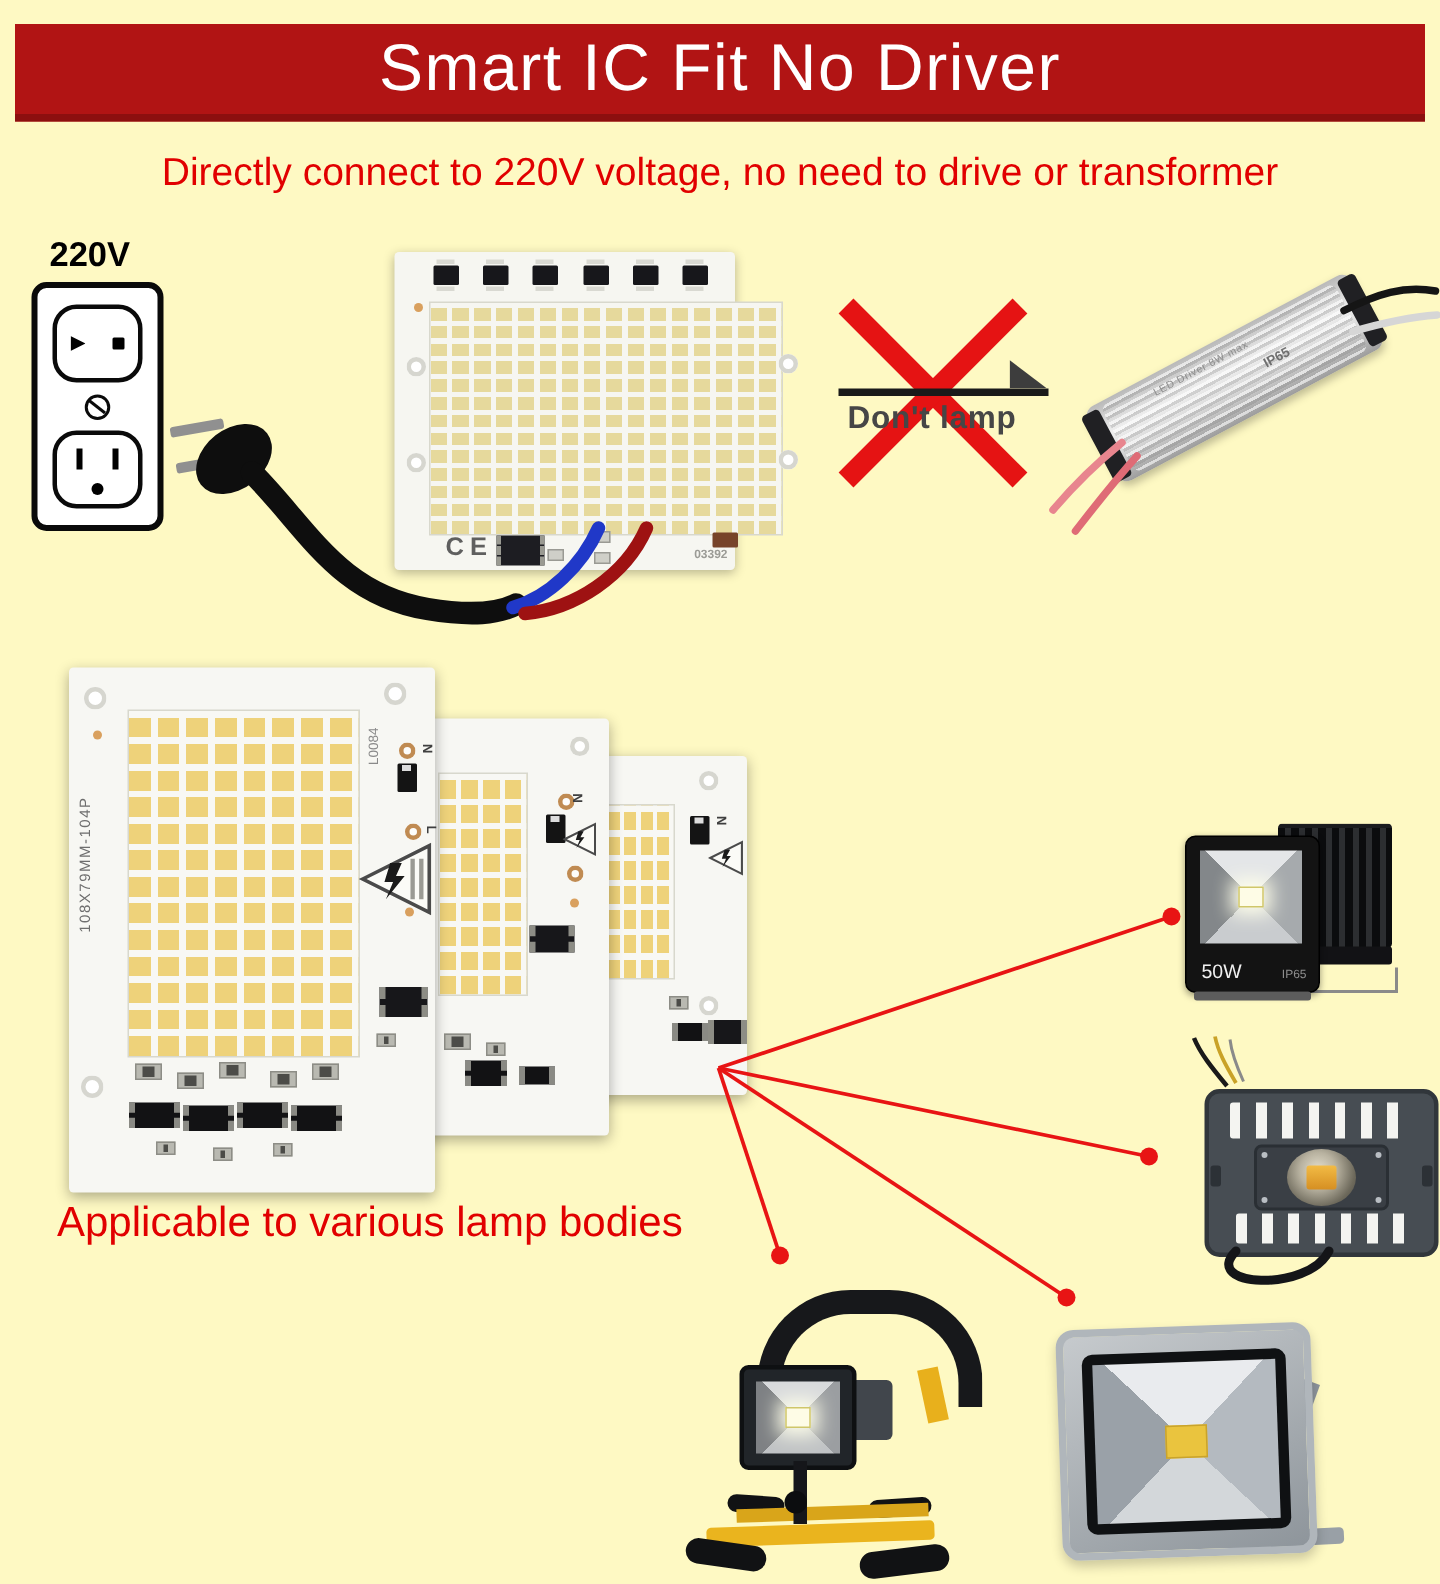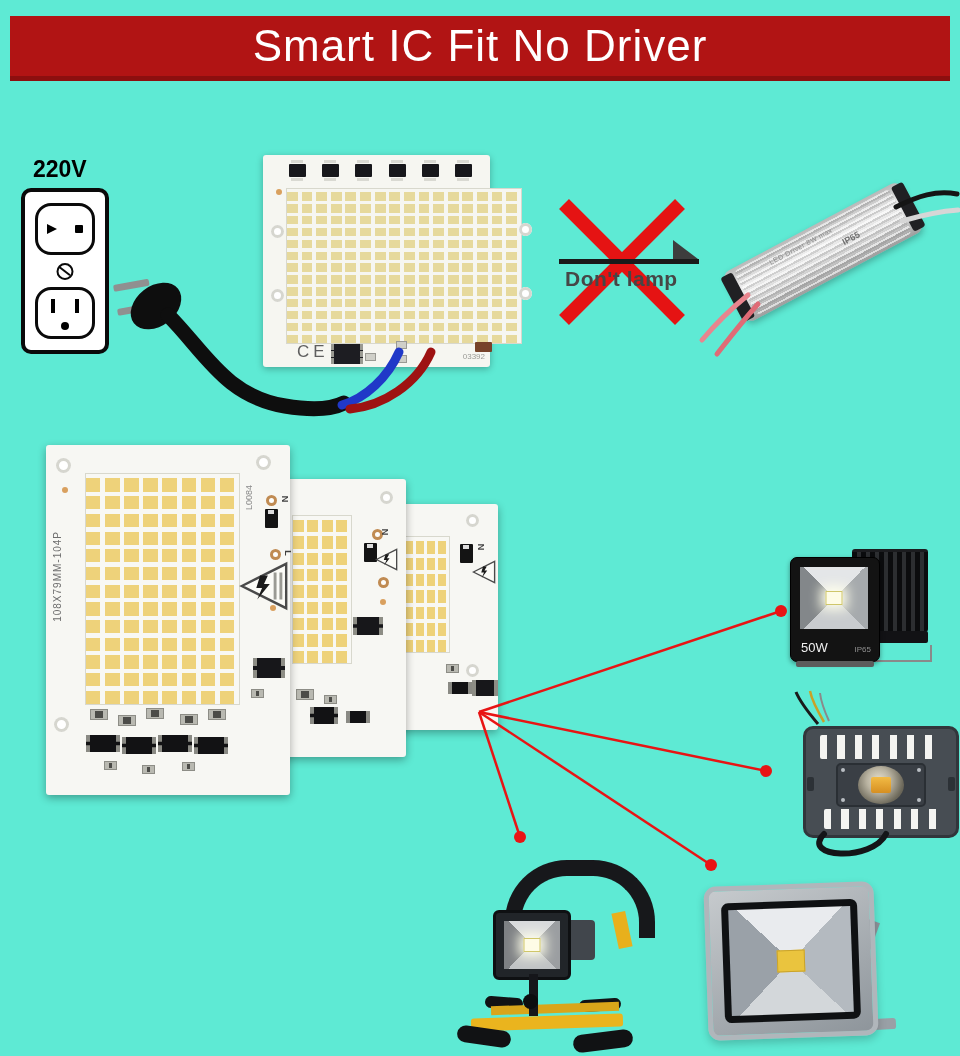--- a/index.html
+++ b/index.html
@@ -1,16 +1,16 @@
 <!DOCTYPE html>
 <html style="--banner_red: #b11414; --banner_edge: #8c0f0f; --text_red: #e10000; --accent_red: #e51313; --dark_text: #464646; --led_yellow: #eed27a; --led_yellow_soft: #e6d99c; --wire_blue: #2038c8; --wire_red: #9e1212; --cob_amber: #d68f22;"><head>
 <meta charset="utf-8">
 <style>
   html,body{margin:0;padding:0;background:#ffffff;}
-  .canvas{position:relative;width:960px;height:1056px;background:#5eead4;overflow:hidden;
+  .canvas{position:relative;width:960px;height:1056px;background:#fef9c3;overflow:hidden;
           font-family:"Liberation Sans", sans-serif;}
 
   
   .banner{position:absolute;left:10px;top:16px;width:940px;height:60px;
           background:var(--banner_red,#b11414);border-bottom:5px solid var(--banner_edge,#8c0f0f);
           color:#fff;display:flex;align-items:center;justify-content:center;
           font-size:44px;letter-spacing:1px;}
   .subtitle{position:absolute;left:0;top:99px;width:100%;text-align:center;
             color:var(--text_red,#e10000);font-size:26px;}
 
@@ -27,22 +27,22 @@
   .screw{position:absolute;left:50%;top:71px;transform:translateX(-50%);width:13px;height:13px;
          border:2px solid #0a0a0a;border-radius:50%;}
   .screw::after{content:"";position:absolute;left:-1px;top:5px;width:14px;height:2px;background:#0a0a0a;
                 transform:rotate(38deg);}
   .vslot{position:absolute;top:9px;width:4px;height:14px;background:#000;}
   .vs-l{left:13px}.vs-r{right:13px}
   .ghole{position:absolute;left:50%;bottom:6px;transform:translateX(-50%);width:8px;height:8px;
          border-radius:50%;background:#000;}
 
   
-  .pcb-top{position:absolute;left:263px;top:155px;width:227px;height:212px;background:#f6f6f1;
-           border-radius:3px;box-shadow:0 2px 7px rgba(0,0,0,.28);z-index:2;}
+  .pcb-top{position:absolute;left:263px;top:168px;width:227px;height:212px;background:#f6f6f1;
+           border-radius:3px;box-shadow:0 2px 7px rgba(0,0,0,.28);z-index:2;font-weight:bold;}
   .ic-row{position:absolute;left:26px;right:18px;top:9px;height:15px;display:flex;justify-content:space-between;}
   .ic{position:relative;width:17px;height:13px;background:#17171b;border-radius:1px;}
   .ic::before,.ic::after{content:"";position:absolute;left:2px;width:12px;height:3px;background:#d9d9d2;}
   .ic::before{top:-4px}.ic::after{bottom:-4px}
   .grid{background-color:transparent;border:1px solid #d8d8cd;}
   .grid-a{position:absolute;left:23px;top:33px;width:234px;height:154px;
     background-image:
       repeating-linear-gradient(0deg, rgba(0,0,0,0) 0 8.4px, #f6f6f1 8.4px 11.85px),
       repeating-linear-gradient(90deg, var(--led_yellow_soft,#e6d99c) 0 10.8px, #f6f6f1 10.8px 14.62px);}
   .hole{position:absolute;width:13px;height:13px;border-radius:50%;background:#fff;
@@ -190,20 +190,21 @@
 
   
   .overlay{position:absolute;inset:0;z-index:8;pointer-events:none;}
 </style>
 </head>
 <body>
 
 <div class="canvas">
 
   <div class="banner">Smart IC Fit No Driver</div>
+  <div class="subtitle">Directly connect to 220V voltage, no need to drive or transformer</div>
 
   <div class="v220">220V</div>
   <div class="socket">
     <div class="outlet o-top">
       <span class="slot-tri"></span>
       <span class="slot-sq"></span>
     </div>
     <div class="screw"></div>
     <div class="outlet o-bot">
       <span class="vslot vs-l"></span>
@@ -314,20 +315,21 @@
     <span class="res" style="left:162px;top:264px"></span>
     <span class="icp" style="left:40px;top:290px"></span>
     <span class="icp" style="left:76px;top:292px"></span>
     <span class="icp" style="left:112px;top:290px"></span>
     <span class="icp" style="left:148px;top:292px"></span>
     <span class="res sm" style="left:58px;top:316px"></span>
     <span class="res sm" style="left:96px;top:320px"></span>
     <span class="res sm" style="left:136px;top:317px"></span>
   </div>
 
+  <div class="caption">Applicable to various lamp bodies</div>
 
   <div class="fl50">
     <div class="fl50-back"></div>
     <div class="fl50-band"></div>
     <div class="fl50-bracket"></div>
     <div class="fl50-front">
       <div class="refl">
         <span class="ledchip"></span>
       </div>
       <div class="fl50-labels">

